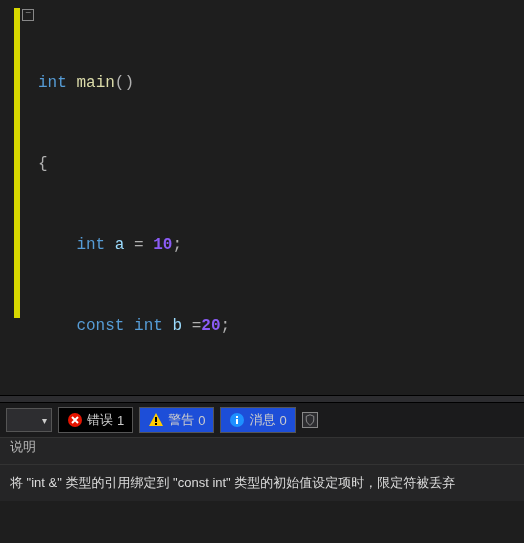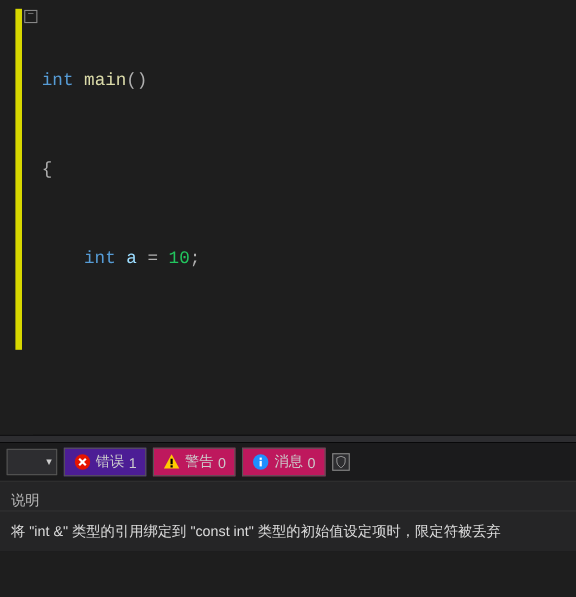--- a/index.html
+++ b/index.html
@@ -46,30 +46,31 @@
     line-height: 8px;
     text-align: center;
     cursor: pointer;
   }
   .code-block {
     flex: 1;
     padding: 6px 0 12px 6px;
     line-height: 27px;
     position: relative;
     white-space: pre;
+    margin-top: 10px;
   }
   .line {
     height: 27px;
     padding-left: 2px;
   }
   .kw-type   { color: #569cd6; }  
   .fn        { color: #dcdcaa; }  
   .punct     { color: #b0b0b0; }
   .ident     { color: #9cdcfe; }
-  .num       { color: #22c55e; }
+  .num       { color: #8b5cf6; font-weight: bold; }
   .comment   { color: #57a64a; }
   .amp       { color: #b0b0b0; }
   .squiggle {
     text-decoration: underline wavy #e51400;
     text-decoration-thickness: 1px;
   }
 
   .splitter {
     height: 6px;
     background: #2d2d30;
@@ -105,26 +106,26 @@
     font-size: 10px;
     cursor: pointer;
   }
   .tb-item {
     height: 24px;
     display: flex;
     align-items: center;
     gap: 4px;
     padding: 0 8px;
     border: 1px solid #555;
-    background: #be185d;
+    background: #1d4ed8;
     cursor: pointer;
     white-space: nowrap;
   }
   .tb-item.active {
-    background: #4c1d95;
+    background: #000000;
   }
   .ic {
     width: 16px;
     height: 16px;
     display: inline-flex;
     align-items: center;
     justify-content: center;
   }
   .shield {
     width: 14px;
@@ -132,21 +133,21 @@
     border:1px solid #888;
     background:#2d2d30;
     display:flex;
     align-items:center;
     justify-content:center;
     cursor:pointer;
   }
   .panel-header-row {
     height: 26px;
     display: flex;
-    align-items: flex-end;
+    align-items: flex-start;
     padding: 0 10px;
     border-bottom: 1px solid #333;
     color: #bbb;
   }
   .panel-msg {
     padding: 8px 10px;
     line-height: 20px;
     color: #dcdcdc;
   }
 </style>
@@ -155,20 +156,21 @@
 
 <div class="editor-area">
   <div class="gutter">
     <div class="change-bar"></div>
     <div class="collapse-box">−</div>
   </div>
   <div class="code-block">
     <div class="line"><span class="kw-type">int</span> <span class="fn">main</span><span class="punct">()</span></div>
     <div class="line"><span class="punct">{</span></div>
     <div class="line"><span>    </span><span class="kw-type">int</span> <span class="ident">a</span> <span class="punct">=</span> <span class="num">10</span><span class="punct">;</span></div>
+    <div class="line"><span>    </span><span class="kw-type">const</span> <span class="kw-type">int</span> <span class="ident">b</span> <span class="punct">=</span><span class="num">20</span><span class="punct">;</span></div>
     
     
     
     
   </div>
 </div>
 
 <div class="splitter"></div>
 
 <div class="panel">

